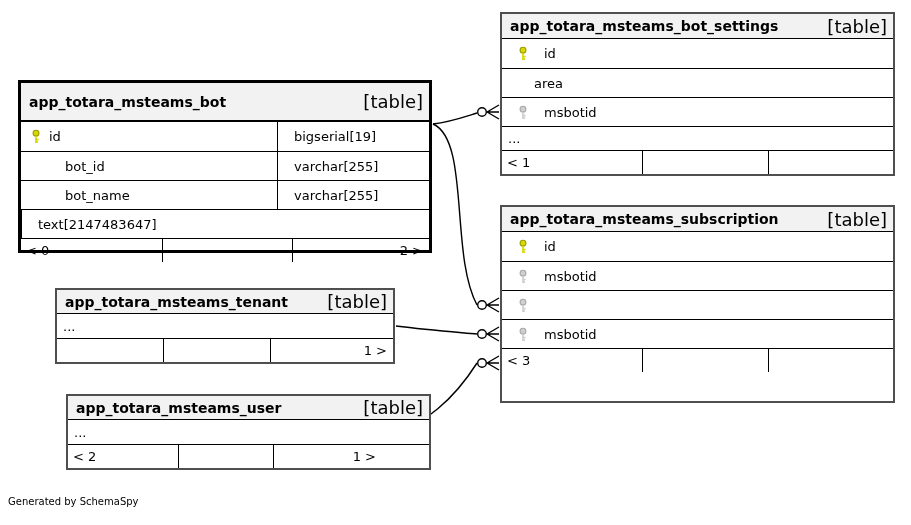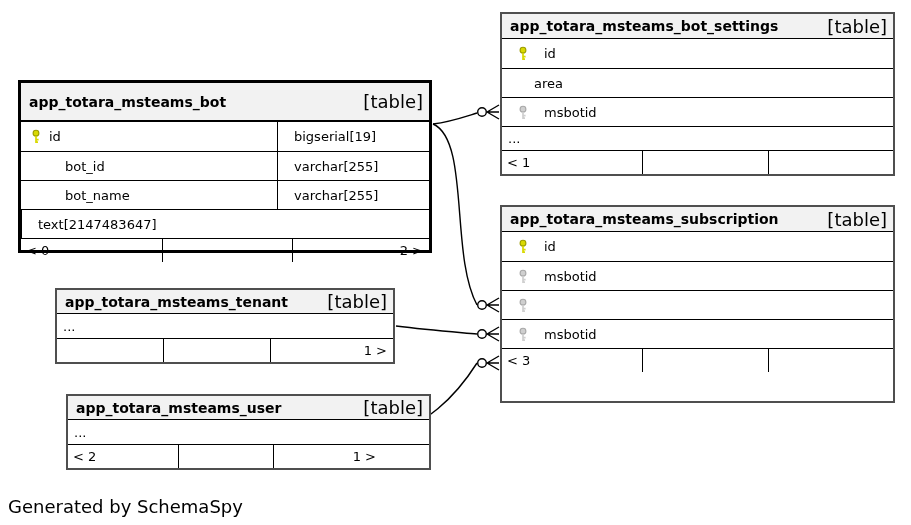--- a/index.html
+++ b/index.html
@@ -30,21 +30,21 @@
     width:152px;flex:none;align-self:stretch;display:flex;align-items:center;
     border-left:1px solid #000;padding-left:16px;box-sizing:border-box;
     font-size:13px;white-space:nowrap;
   }
   .erow .cname{padding-left:6px;}
   .tfoot{display:flex;border-top:1px solid #000;box-sizing:border-box;}
   .fcell{box-sizing:border-box;display:flex;align-items:center;font-size:13px;padding-left:5px;white-space:nowrap;}
   .fcell + .fcell{border-left:1px solid #000;padding-left:0;}
   .fcell.right{justify-content:flex-end;padding-right:6px;}
   #rel-overlay{position:absolute;left:0;top:0;pointer-events:none;}
-  #generator-note{position:absolute;left:8px;top:496px;font-size:18px;}
+  #generator-note{position:absolute;left:8px;top:496px;font-size:10px;}
 </style>
 </head>
 <body>
 
 <svg id="rel-overlay" width="911" height="525">
   <g stroke="#000" stroke-width="1.4" fill="none">
     <path d="M433,124 C450,122 464,117 477,113"></path>
     <circle cx="482" cy="112" r="4.3" fill="#fff"></circle>
     <path d="M487,112 L499,105 M487,112 L499,112 M487,112 L499,119"></path>
   </g>

